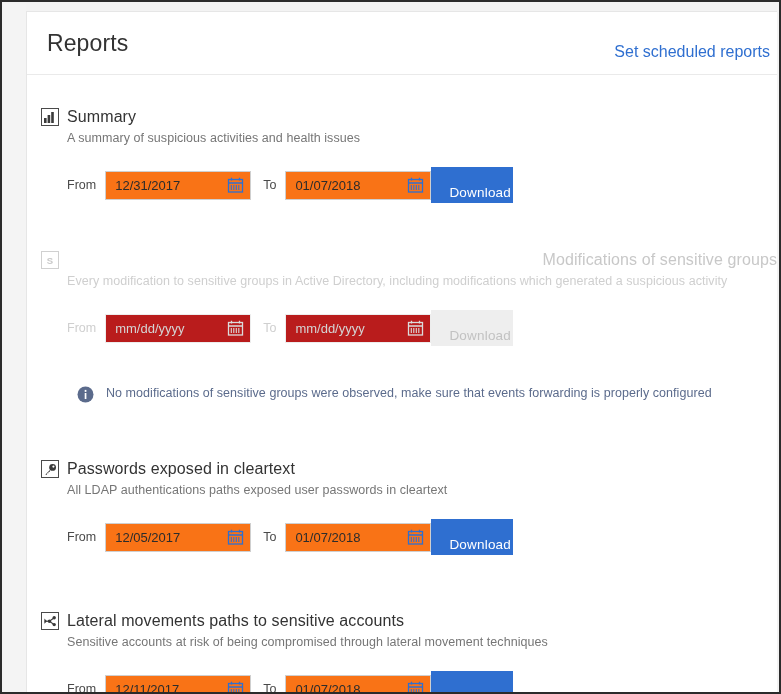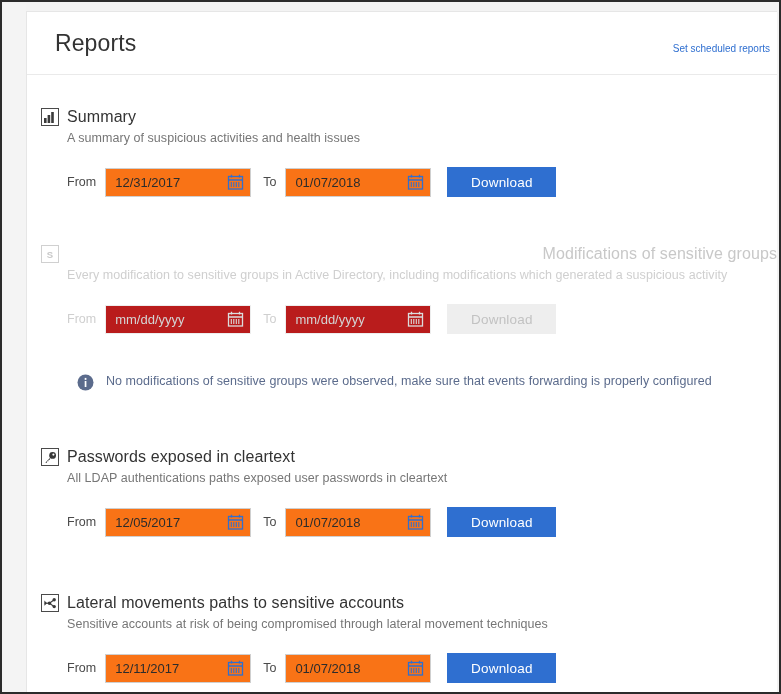--- a/index.html
+++ b/index.html
@@ -48,32 +48,32 @@
 
   
   .panel-header {
     position: relative;
     height: 63px;
     border-bottom: 1px solid #eaeaea;
     box-sizing: border-box;
   }
   .page-title {
     position: absolute;
-    left: 28px;
+    left: 20px;
     top: 18px;
     font-size: 23px;
     font-weight: 400;
     color: #333333;
     letter-spacing: 0.1px;
   }
   .header-link {
     position: absolute;
     right: 7px;
     top: 31px;
-    font-size: 10px;
+    font-size: 16px;
     color: #2f6fd0;
     text-decoration: none;
     white-space: nowrap;
     cursor: pointer;
   }
 
   
   .reports-body {
     position: relative;
     padding-top: 10px;
@@ -170,31 +170,30 @@
     right: 6px;
     top: 50%;
     transform: translateY(-50%);
     width: 17px;
     height: 17px;
     cursor: pointer;
     display: block;
   }
 
   .download-btn {
-    margin-left: 16px;
-    width: 109px;
+    width: 82px;
     height: 30px;
     background: #2f6fd0;
     color: #ffffff;
     border: none;
     font-size: 13.5px;
     font-family: "Liberation Sans", sans-serif;
     cursor: pointer;
     letter-spacing: 0.2px;
-    padding: 0;
+    padding: 18px;
   }
   .download-btn.disabled {
     background: #eeeeee;
     color: #c2c2c2;
     cursor: default;
   }
 
   
   .info-row {
     display: flex;

